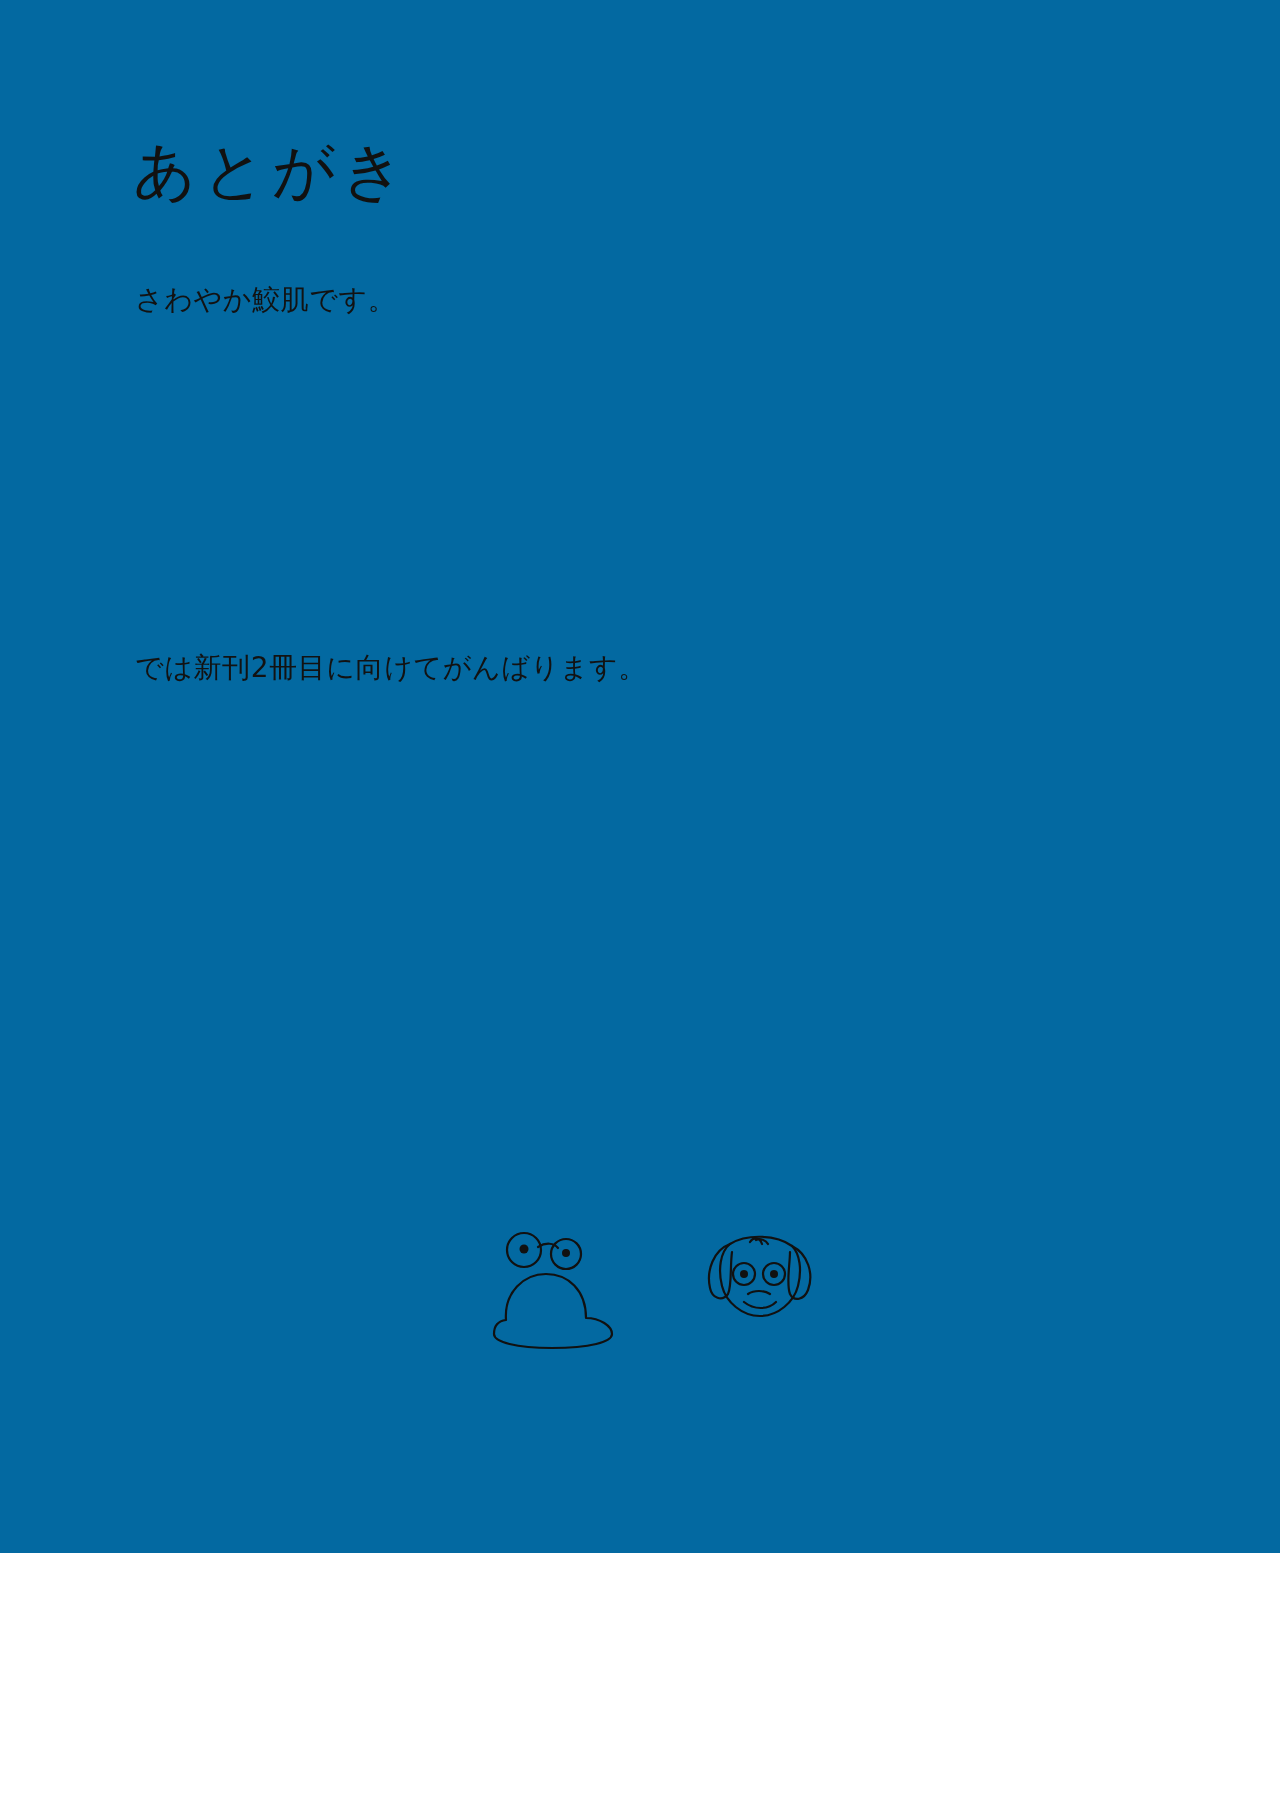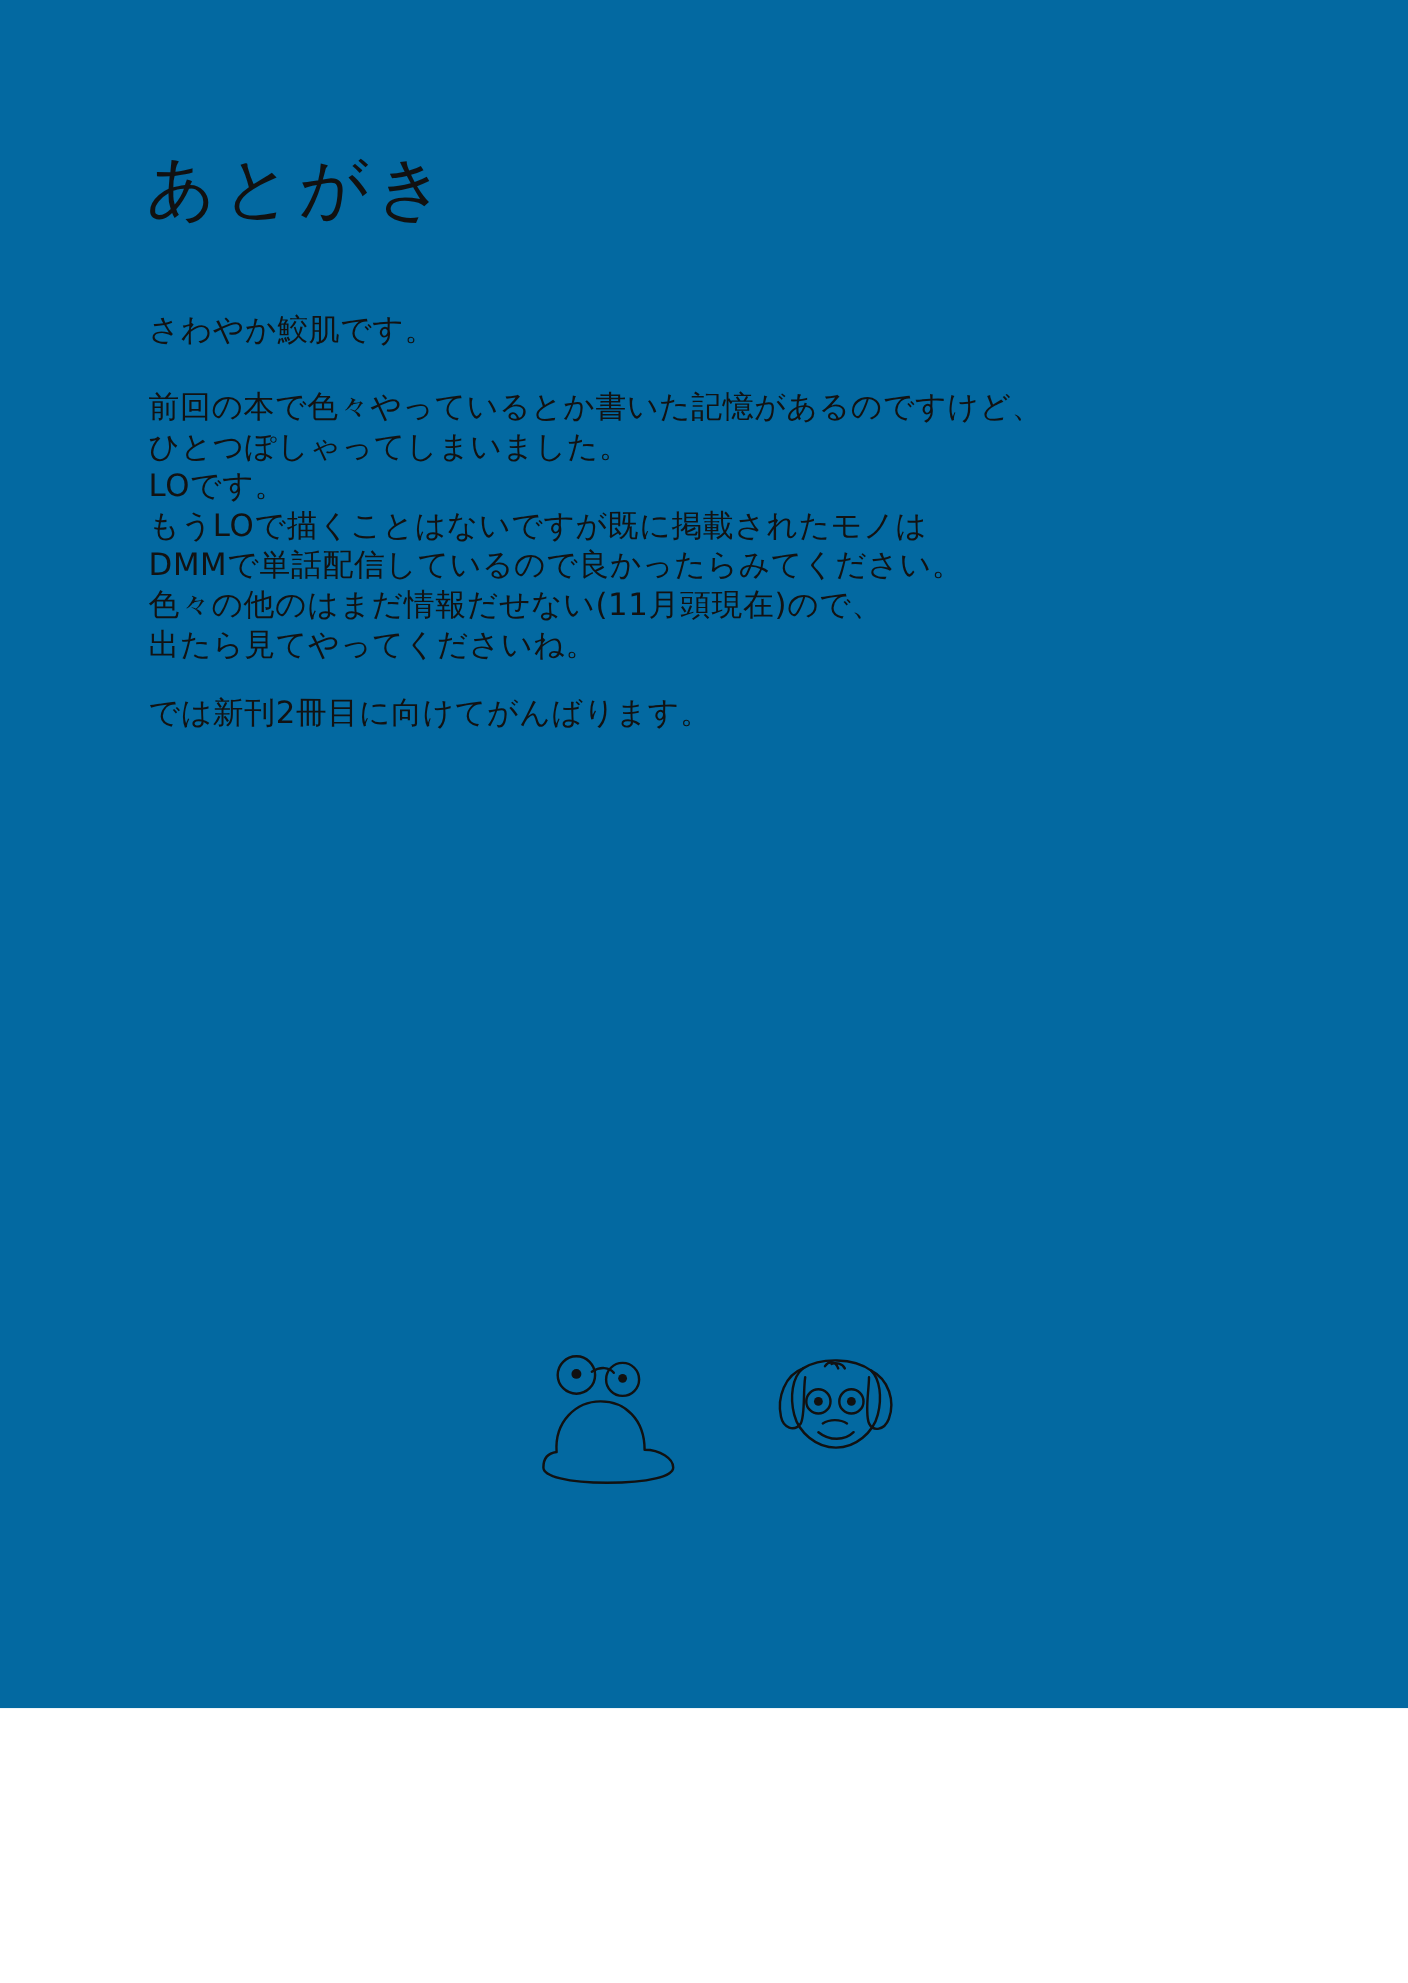--- a/index.html
+++ b/index.html
@@ -33,47 +33,40 @@
     left: 135px;
     font-size: 28px;
     line-height: 36px;
     letter-spacing: 0.6px;
     color: #121212;
     white-space: pre;
     font-family: "DejaVu Sans", sans-serif;
   }
   #para-greeting { top: 282px; }
   #para-main { top: 352px; }
-  #para-closing { top: 630px; }
+  #para-closing { top: 650px; }
 
   .doodles {
     position: absolute;
     left: 490px;
     top: 1222px;
     width: 400px;
     height: 150px;
   }
   .doodle-svg { display: block; }
 </style>
 </head>
 <body>
 
 <div class="page">
 
   <div class="afterword-title">あとがき</div>
 
   <div class="body-block" id="para-greeting">さわやか鮫肌です。</div>
 
-  <div class="body-block" id="para-main">前回の本で色々やっているとか書いた記憶があるのですけど、
-ひとつぽしゃってしまいました。
-LOです。
-もうLOで描くことはないですが既に掲載されたモノは
-DMMで単話配信しているので良かったらみてください。
-色々の他のはまだ情報だせない(11月頭現在)ので、
-出たら見てやってくださいね。</div>
 
   <div class="body-block" id="para-closing">では新刊2冊目に向けてがんばります。</div>
 
   <div class="doodles">
     <svg class="doodle-svg" width="400" height="150" viewBox="0 0 400 150">
       <g fill="none" stroke="#111111" stroke-width="2.2" stroke-linecap="round" stroke-linejoin="round">
 
         <path d="M16 98 C14 70, 34 52, 56 52 C78 52, 96 68, 96 96 C110 96, 122 104, 122 112 C122 120, 100 126, 62 126 C26 126, 4 120, 4 112 C4 104, 8 99, 16 98 Z"></path>
 
         <circle cx="34" cy="28" r="17"></circle>

